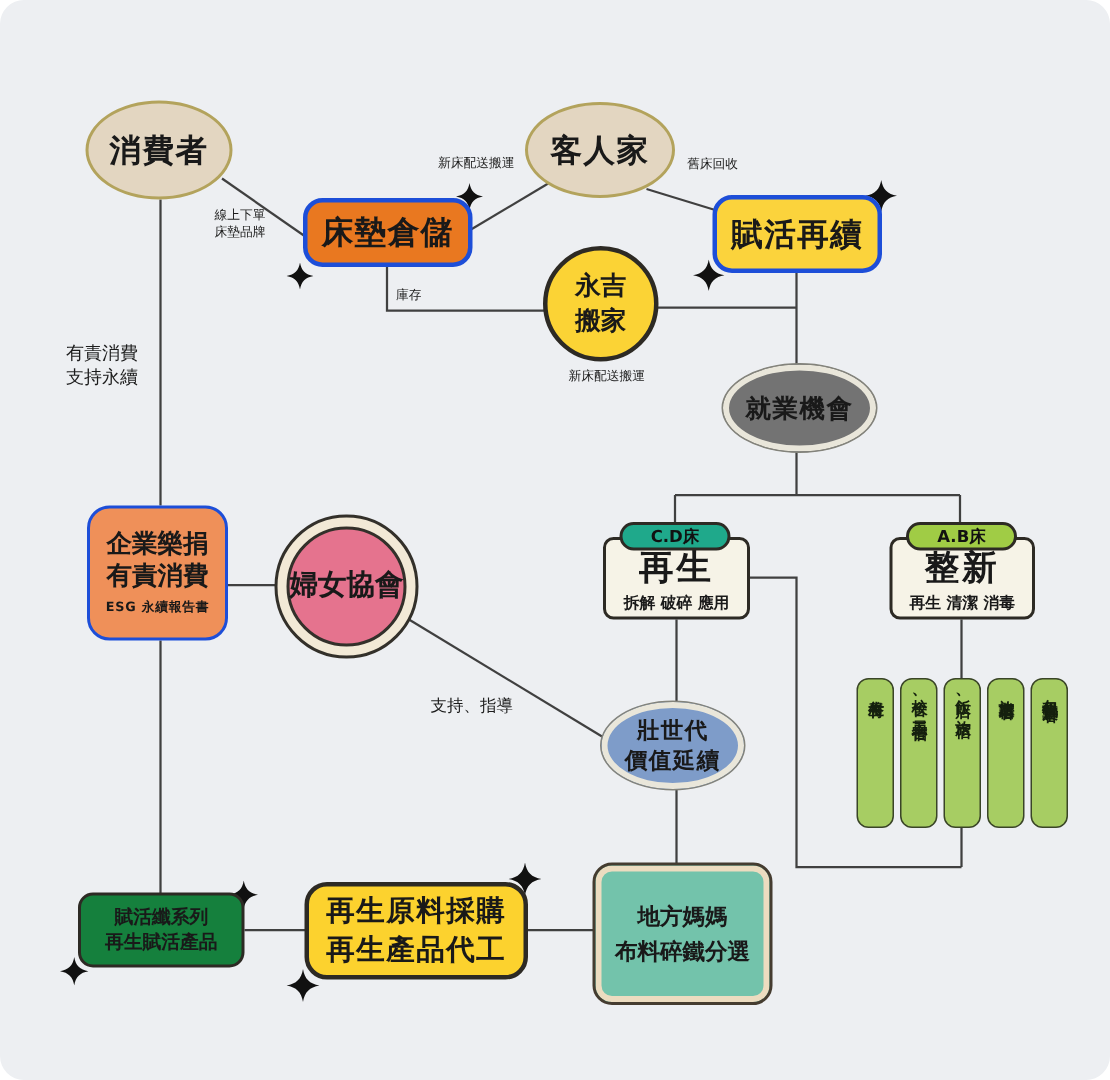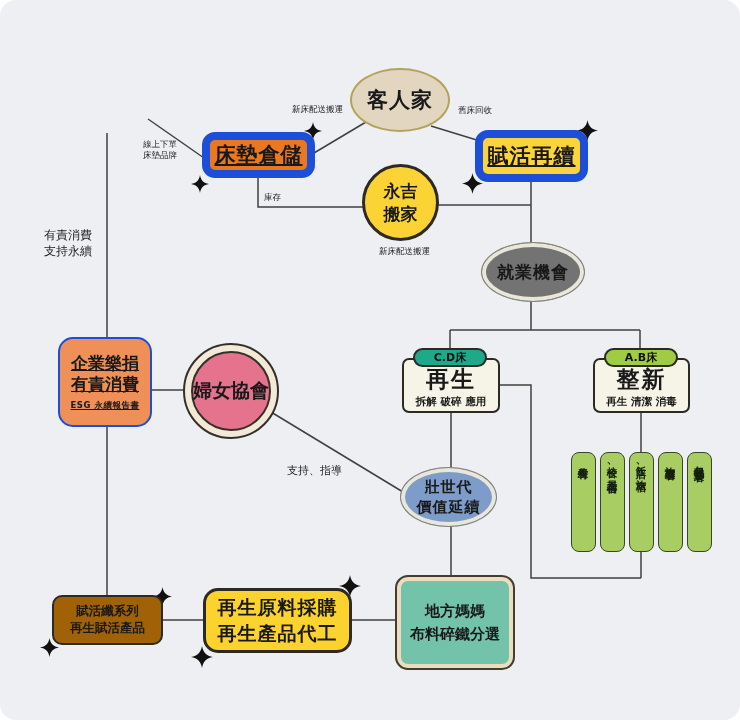--- a/index.html
+++ b/index.html
@@ -1,42 +1,42 @@
 <!DOCTYPE html>
 <html><head>
 <meta charset="utf-8">
 <style>
   html,body{margin:0;padding:0;background:#ffffff;}
   body{font-family:"DejaVu Sans",sans-serif;}
   #canvas{position:relative;width:740px;height:720px;background:#edeff2;border-radius:16px;overflow:hidden;margin:0 auto;}
   #lines{position:absolute;left:0;top:0;width:740px;height:720px;}
   .node{position:absolute;box-sizing:border-box;display:flex;flex-direction:column;align-items:center;justify-content:center;text-align:center;color:#191919;}
   .ellipse{border-radius:50%;background:#e3d6c1;border:2px solid #b3a35c;font-weight:bold;font-size:21px;letter-spacing:1px;}
-  .box{border-radius:13px;border:8px solid #1d4ed8;font-weight:bold;text-decoration:underline;}
+  .box{border-radius:13px;border:3px solid #1d4ed8;font-weight:bold;}
   .orange-box{background:#e97820;font-size:21px;letter-spacing:1px;}
   .yellow-box{background:#fbd33c;font-size:21px;letter-spacing:1px;}
   .salmon-box{background:#ef9059;font-size:17px;line-height:1.25;border-width:2px;border-radius:15px;}
   .salmon-box .sub{font-size:8.5px;font-weight:bold;margin-top:5px;letter-spacing:0.5px;}
   .circle{border-radius:50%;}
   .mover{background:#fbd335;border:3px solid #2d2a24;font-weight:bold;font-size:17px;line-height:1.3;}
   .ring-ellipse{border:1.5px solid #83837b;box-shadow:inset 0 0 0 4px #e9e6da;font-weight:bold;}
   .blue{background:#8ca7cd;}
   .womens-outer{background:#f2e9d6;border:2px solid #33302a;}
   .womens-inner{position:absolute;left:6px;top:6px;right:6px;bottom:6px;border-radius:50%;background:#e5738e;border:2px solid #33302a;display:flex;flex-direction:row;align-items:center;justify-content:center;font-weight:bold;font-size:19px;line-height:1.25;}
   .process-box{background:#f6f3e7;border:2px solid #2d2a24;border-radius:7px;padding-top:6px;}
   .process-box .title{font-weight:bold;font-size:23px;line-height:1;letter-spacing:2px;}
   .process-box .psub{font-size:10.5px;font-weight:bold;margin-top:4px;}
   .tag-pill{position:absolute;box-sizing:border-box;border:2px solid #2d2a24;border-radius:10px;font-size:11px;font-weight:bold;display:flex;align-items:center;justify-content:center;color:#111;}
   .teal-tag{background:#1fa98b;}
   .green-tag{background:#a0cc45;}
   .venues{position:absolute;display:flex;gap:4px;}
   .venue-pill{box-sizing:border-box;width:25px;height:100px;background:#a7cd63;border:1.5px solid #3a4527;border-radius:8px;display:flex;justify-content:center;padding-top:5px;}
   .venue-pill span{writing-mode:vertical-rl;font-size:10.5px;font-weight:bold;letter-spacing:1px;color:#15200e;}
   .teal-ring-box{background:#73c3ab;border:2px solid #453c30;border-radius:13px;box-shadow:inset 0 0 0 4px #ecdcc0;font-weight:bold;font-size:15px;line-height:1.5;}
-  .fiber-box{background:#a16207;border:2.5px solid #2d2a24;border-radius:10px;font-weight:bold;font-size:12.5px;line-height:1.35;}
+  .fiber-box{background:#15803d;border:2.5px solid #2d2a24;border-radius:10px;font-weight:bold;font-size:12.5px;line-height:1.35;}
   .procure-box{background:#fcd22e;border:3px solid #2d2a24;border-radius:15px;font-weight:bold;font-size:19px;line-height:1.35;letter-spacing:1px;}
   .edge-label{position:absolute;font-size:8.5px;color:#1c1c1c;line-height:1.25;white-space:nowrap;}
   .edge-label.md{font-size:11px;}
   .edge-label.lg{font-size:12px;line-height:1.35;}
   .sparkle{position:absolute;}
 </style>
 </head>
 <body>
 
 <div id="canvas">
@@ -80,20 +80,23 @@
   <svg class="sparkle" style="left:40px;top:638px" width="19" height="19" viewBox="0 0 24 24">
       <path d="M12 0C13.2 7.2 16.8 10.8 24 12C16.8 13.2 13.2 16.8 12 24C10.8 16.8 7.2 13.2 0 12C7.2 10.8 10.8 7.2 12 0Z" fill="#111"></path>
     </svg>
   <svg class="sparkle" style="left:339px;top:575px" width="22" height="22" viewBox="0 0 24 24">
       <path d="M12 0C13.2 7.2 16.8 10.8 24 12C16.8 13.2 13.2 16.8 12 24C10.8 16.8 7.2 13.2 0 12C7.2 10.8 10.8 7.2 12 0Z" fill="#111"></path>
     </svg>
   <svg class="sparkle" style="left:191px;top:646px" width="22" height="22" viewBox="0 0 24 24">
       <path d="M12 0C13.2 7.2 16.8 10.8 24 12C16.8 13.2 13.2 16.8 12 24C10.8 16.8 7.2 13.2 0 12C7.2 10.8 10.8 7.2 12 0Z" fill="#111"></path>
     </svg>
 
+  <div class="node ellipse" style="left:57px;top:67px;width:98px;height:66px">
+    <span>消費者</span>
+  </div>
 
   <div class="node ellipse" style="left:350px;top:68px;width:100px;height:64px">
     <span>客人家</span>
   </div>
 
   <div class="node box orange-box" style="left:202px;top:132px;width:113px;height:46px">
     <span>床墊倉儲</span>
   </div>
 
   <div class="node box yellow-box" style="left:475px;top:130px;width:113px;height:52px">

